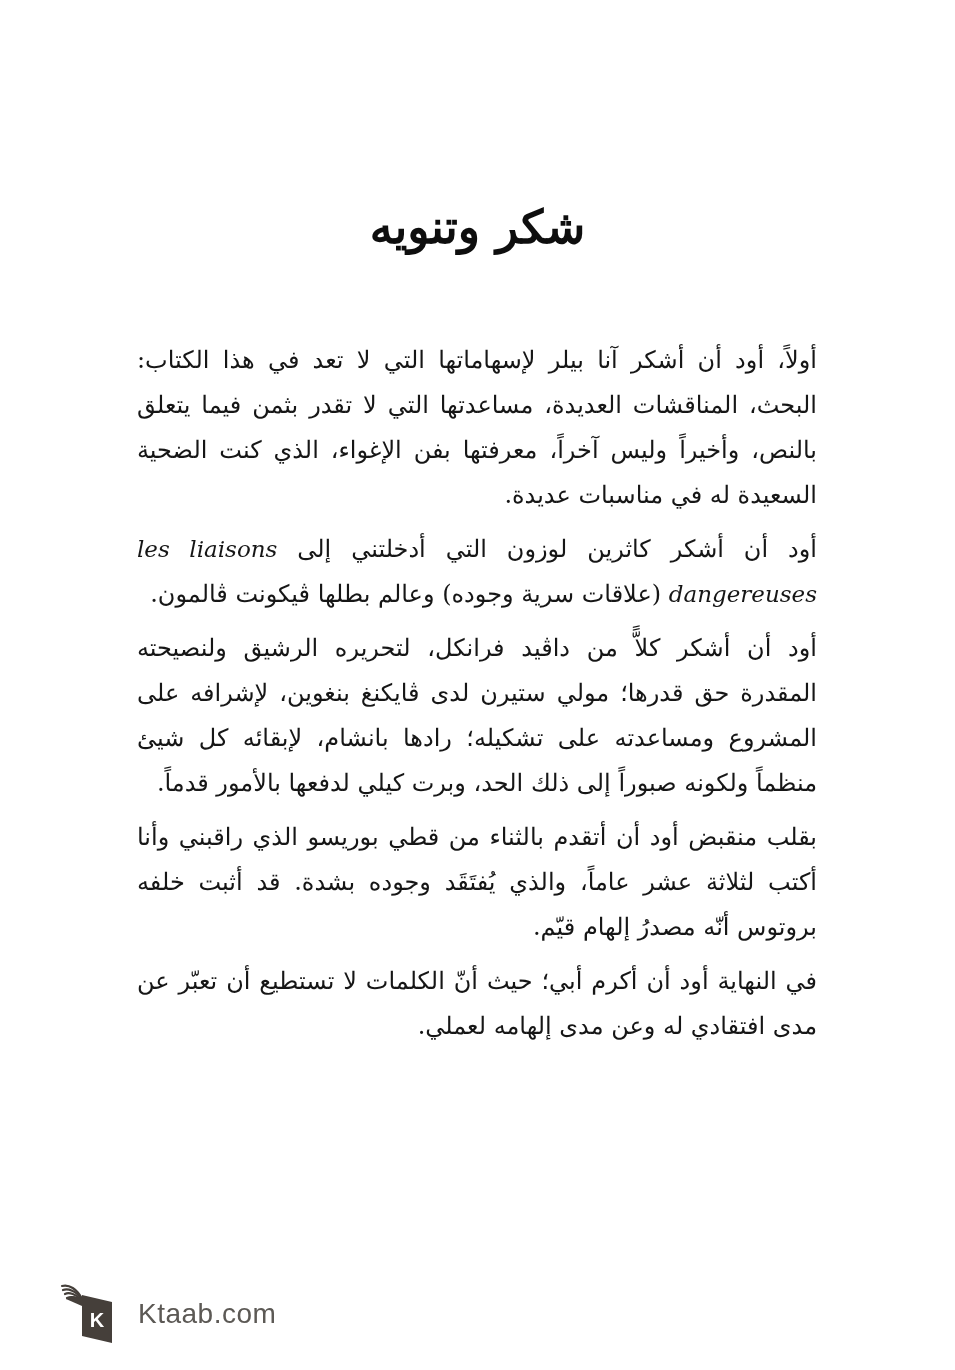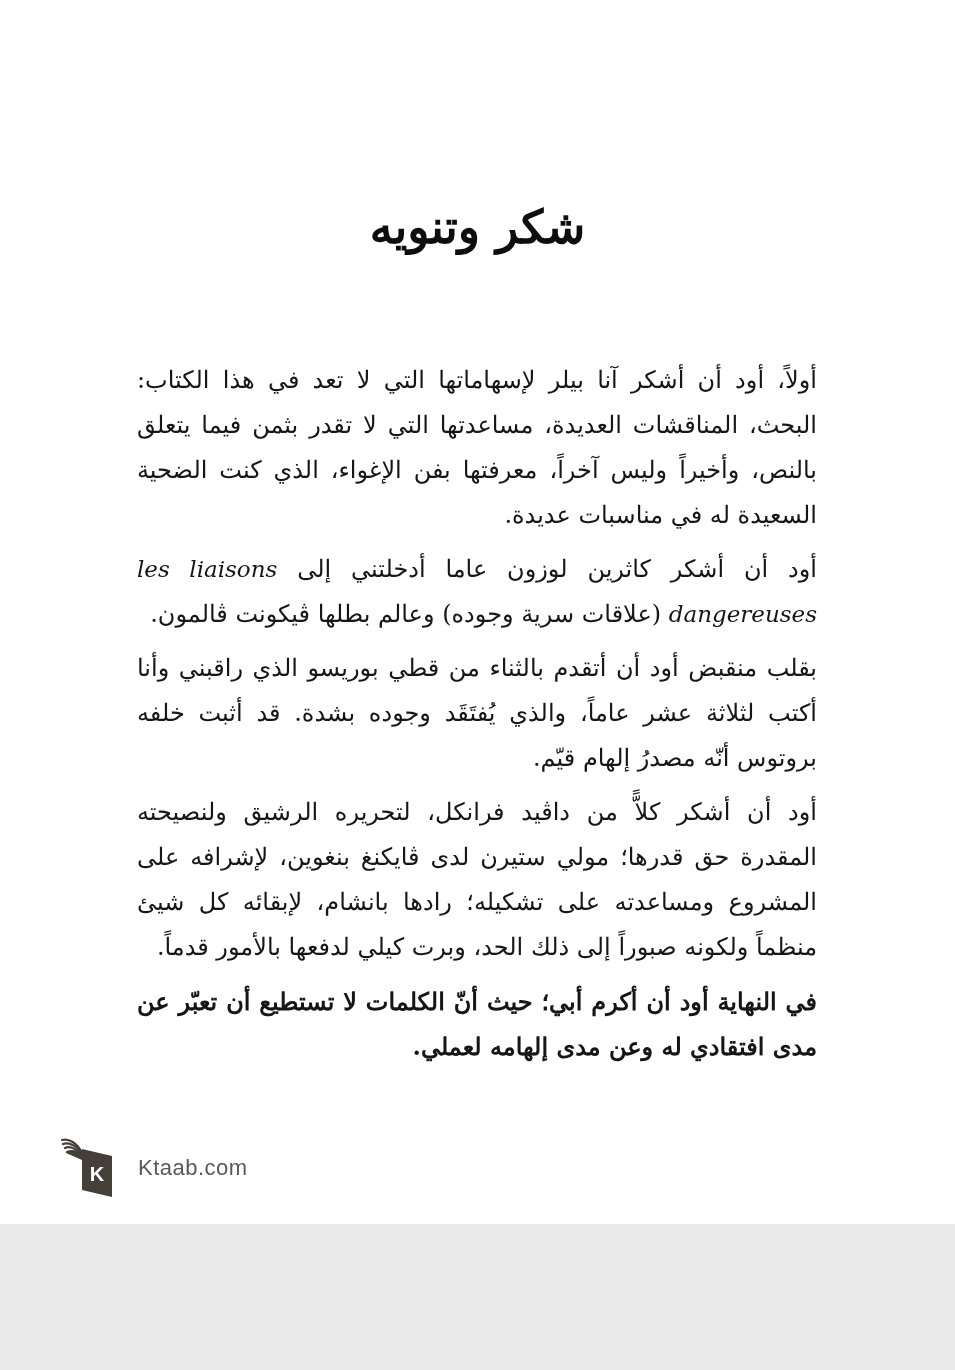--- a/index.html
+++ b/index.html
@@ -1,20 +1,20 @@
 <!DOCTYPE html>
 <html lang="ar"><head>
 <meta charset="utf-8">
 <style>
   * { box-sizing: border-box; }
   html, body { margin: 0; padding: 0; background: #e9e9e9; }
   .page {
     position: relative;
     width: 955px;
-    height: 1224px;
+    height: 1370px;
     margin: 0 auto;
     background: #ffffff;
     color: #151515;
     font-family: "DejaVu Serif", serif;
     overflow: hidden;
   }
   .title {
     position: absolute;
     top: 200px;
     left: 0;
@@ -22,67 +22,67 @@
     margin: 0;
     text-align: center;
     direction: rtl;
     font-size: 46px;
     font-weight: bold;
     letter-spacing: 1px;
     color: #0e0e0e;
   }
   .content {
     position: absolute;
-    top: 358px;
+    top: 338px;
     right: 138px;
     width: 680px;
     direction: rtl;
     text-align: justify;
     font-size: 24px;
     line-height: 45px;
     color: #161616;
   }
   .para { margin: 0 0 9px 0; }
-  .para:last-child { margin-bottom: 0; font-weight: bold; }
+  .para:last-child { margin-bottom: 0; }
   .latin-italic {
     direction: ltr;
     unicode-bidi: embed;
     font-style: italic;
     font-size: 23px;
     font-family: "DejaVu Serif", serif;
   }
   .footer {
     position: absolute;
     left: 55px;
     bottom: 21px;
     display: flex;
     align-items: center;
     gap: 13px;
   }
   .logo-icon { display: block; }
   .brand-text {
     font-family: "Liberation Sans", sans-serif;
-    font-size: 22px;
+    font-size: 28px;
     font-weight: 400;
     color: #5c5955;
     letter-spacing: 0.5px;
   }
 </style>
 </head>
 <body>
 
 <div class="page">
 
   <h1 class="title">شكر وتنويه</h1>
 
   <div class="content" id="content">
       <p class="para"><span>أولاً، أود أن أشكر آنا بيلر لإسهاماتها التي لا تعد في هذا الكتاب: البحث، المناقشات العديدة، مساعدتها التي لا تقدر بثمن فيما يتعلق بالنص، وأخيراً وليس آخراً، معرفتها بفن الإغواء، الذي كنت الضحية السعيدة له في مناسبات عديدة.</span></p>
-      <p class="para"><span>أود أن أشكر كاثرين لوزون عاما أدخلتني إلى </span><span class="latin-italic">les liaisons dangereuses</span><span> (علاقات سرية وجوده) وعالم بطلها ڤيكونت ڤالمون.</span></p>
+      <p class="para"><span>أود أن أشكر كاثرين لوزون التي أدخلتني إلى </span><span class="latin-italic">les liaisons dangereuses</span><span> (علاقات سرية وجوده) وعالم بطلها ڤيكونت ڤالمون.</span></p>
+      <p class="para"><span>أود أن أشكر كلاًّ من داڤيد فرانكل، لتحريره الرشيق ولنصيحته المقدرة حق قدرها؛ مولي ستيرن لدى ڤايكنغ بنغوين، لإشرافه على المشروع ومساعدته على تشكيله؛ رادها بانشام، لإبقائه كل شيئ منظماً ولكونه صبوراً إلى ذلك الحد، وبرت كيلي لدفعها بالأمور قدماً.</span></p>
       <p class="para"><span>بقلب منقبض أود أن أتقدم بالثناء من قطي بوريسو الذي راقبني وأنا أكتب لثلاثة عشر عاماً، والذي يُفتَقَد وجوده بشدة. قد أثبت خلفه بروتوس أنّه مصدرُ إلهام قيّم.</span></p>
-      <p class="para"><span>أود أن أشكر كلاًّ من داڤيد فرانكل، لتحريره الرشيق ولنصيحته المقدرة حق قدرها؛ مولي ستيرن لدى ڤايكنغ بنغوين، لإشرافه على المشروع ومساعدته على تشكيله؛ رادها بانشام، لإبقائه كل شيئ منظماً ولكونه صبوراً إلى ذلك الحد، وبرت كيلي لدفعها بالأمور قدماً.</span></p>
       <p class="para"><span>في النهاية أود أن أكرم أبي؛ حيث أنّ الكلمات لا تستطيع أن تعبّر عن مدى افتقادي له وعن مدى إلهامه لعملي.</span></p>
     </div>
 
   <div class="footer">
     <svg class="logo-icon" width="70" height="70" viewBox="0 0 70 70" aria-hidden="true">
 
       <g fill="none" stroke="#453f3a" stroke-width="2.2" stroke-linecap="round">
         <path d="M27,20 C22,10 14,5 7,7"></path>
         <path d="M27,20 C21,12 13,9 8,11"></path>
         <path d="M27,21 C21,15 14,13 10,15"></path>

